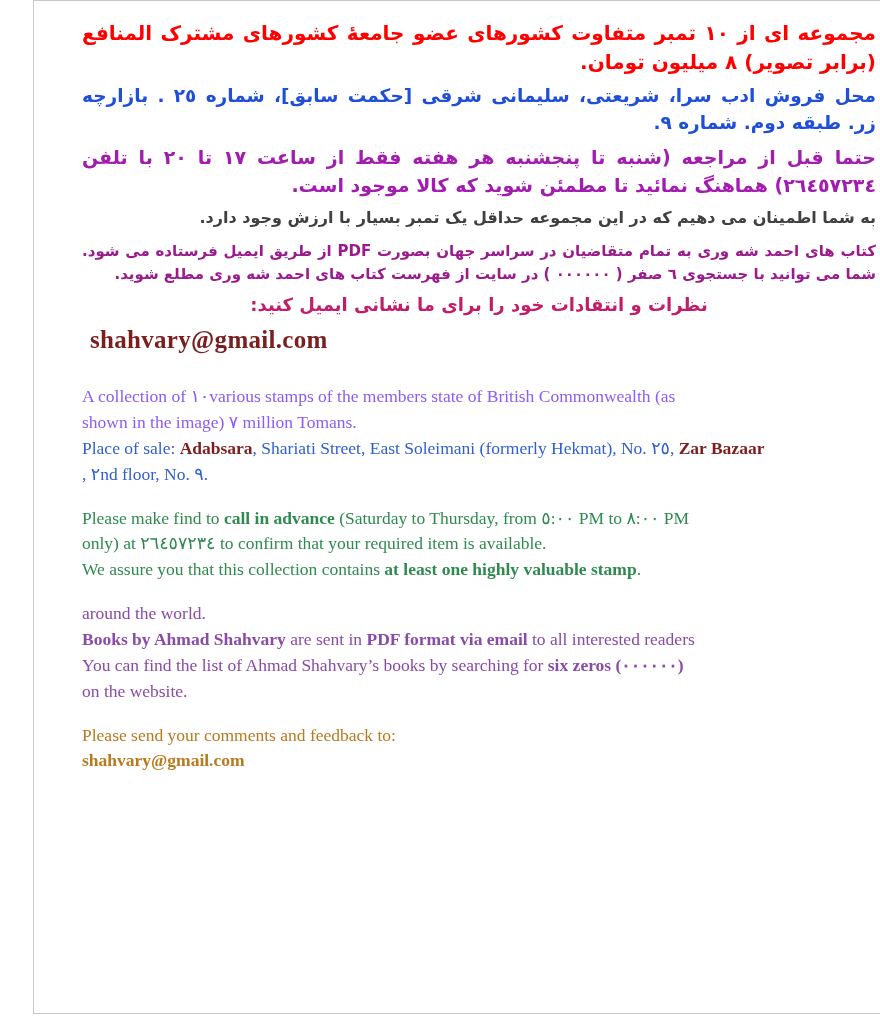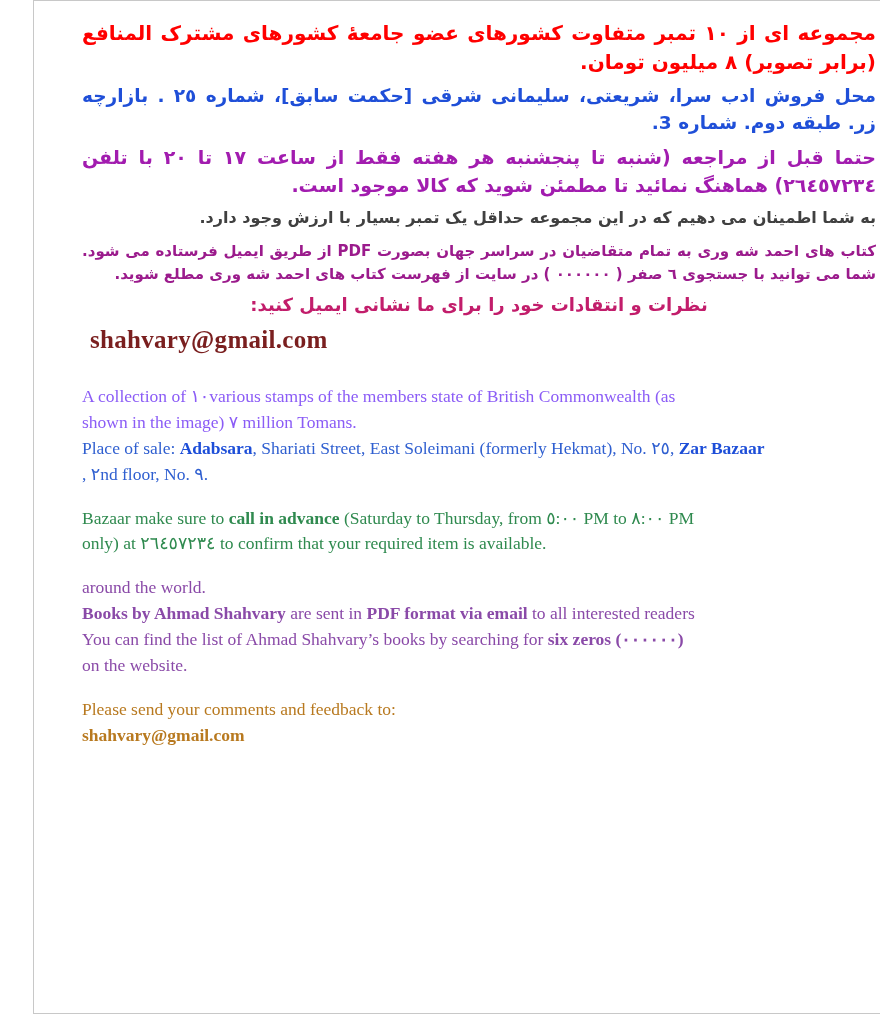--- a/index.html
+++ b/index.html
@@ -120,30 +120,30 @@
   .en-call { color: #2f8a4f; }
   .en-assure { color: #2f8a4f; }
   .en-books { color: #8a4aa8; }
   .en-search { color: #8a4aa8; }
   .en-feedback { color: #b8791f; }
   .en-email {
     color: #b8791f;
     font-weight: bold;
   }
   .b { font-weight: bold; }
-  .en-place .b { color: #1d4ed8; }
+  .en-place .b { color: #7f1d1d; }
 </style>
 </head>
 <body>
 
 <div class="page">
 
   <section class="fa">
     <p class="fa-title">مجموعه ای از ١٠ تمبر متفاوت کشورهای عضو جامعهٔ کشورهای مشترک المنافع (برابر تصویر) ٨ میلیون تومان.</p>
-    <p class="fa-place">محل فروش ادب سرا، شریعتی، سلیمانی شرقی [حکمت سابق]، شماره ٢٥ . بازارچه زر. طبقه دوم. شماره 3.</p>
+    <p class="fa-place">محل فروش ادب سرا، شریعتی، سلیمانی شرقی [حکمت سابق]، شماره ٢٥ . بازارچه زر. طبقه دوم. شماره ٩.</p>
     <p class="fa-call">حتما قبل از مراجعه (شنبه تا پنجشنبه هر هفته فقط از ساعت ١٧ تا ٢٠ با تلفن ٢٦٤٥٧٢٣٤) هماهنگ نمائید تا مطمئن شوید که کالا موجود است.</p>
     <p class="fa-assure">به شما اطمینان می دهیم که در این مجموعه حداقل یک تمبر بسیار با ارزش وجود دارد.</p>
     <p class="fa-books">کتاب های احمد شه وری به تمام متقاضیان در سراسر جهان بصورت PDF از طریق ایمیل فرستاده می شود. شما می توانید با جستجوی ٦ صفر ( ٠٠٠٠٠٠ ) در سایت از فهرست کتاب های احمد شه وری مطلع شوید.</p>
     <p class="fa-feedback">
       <span class="fa-feedback-inner">نظرات و انتقادات خود را برای ما نشانی ایمیل کنید:</span>
     </p>
   </section>
 
   <div class="email-fa">shahvary@gmail.com</div>
 
@@ -154,23 +154,26 @@
     <p class="en-place">
       <span>Place of sale:</span><span>&nbsp;</span><span class="b">Adabsara</span><span>, Shariati Street, East Soleimani (formerly Hekmat), No. ٢٥,</span><span>&nbsp;</span><span class="b">Zar Bazaar</span>
     </p>
     <p class="en-place">
       <span>, ٢nd floor, No. ٩.</span>
     </p>
 
     <div class="gap"></div>
 
     <p class="en-call">
-      <span>Bazaar make sure to </span><span class="b">call in advance</span><span> (Saturday to Thursday, from ٥:٠٠ PM to ٨:٠٠ PM</span>
+      <span>Please make find to </span><span class="b">call in advance</span><span> (Saturday to Thursday, from ٥:٠٠ PM to ٨:٠٠ PM</span>
     </p>
     <p class="en-call">only) at ٢٦٤٥٧٢٣٤ to confirm that your required item is available.</p>
+    <p class="en-assure">
+      <span>We assure you that this collection contains </span><span class="b">at least one highly valuable stamp</span><span>.</span>
+    </p>
 
     <div class="gap"></div>
 
     <p class="en-books">around the world.</p>
     <p class="en-books">
       <span class="b">Books by Ahmad Shahvary</span><span> are sent in </span><span class="b">PDF format via email</span><span> to all interested readers</span>
     </p>
     <p class="en-search">
       <span>You can find the list of Ahmad Shahvary’s books by searching for </span><span class="b">six zeros (٠٠٠٠٠٠)</span>
     </p>

